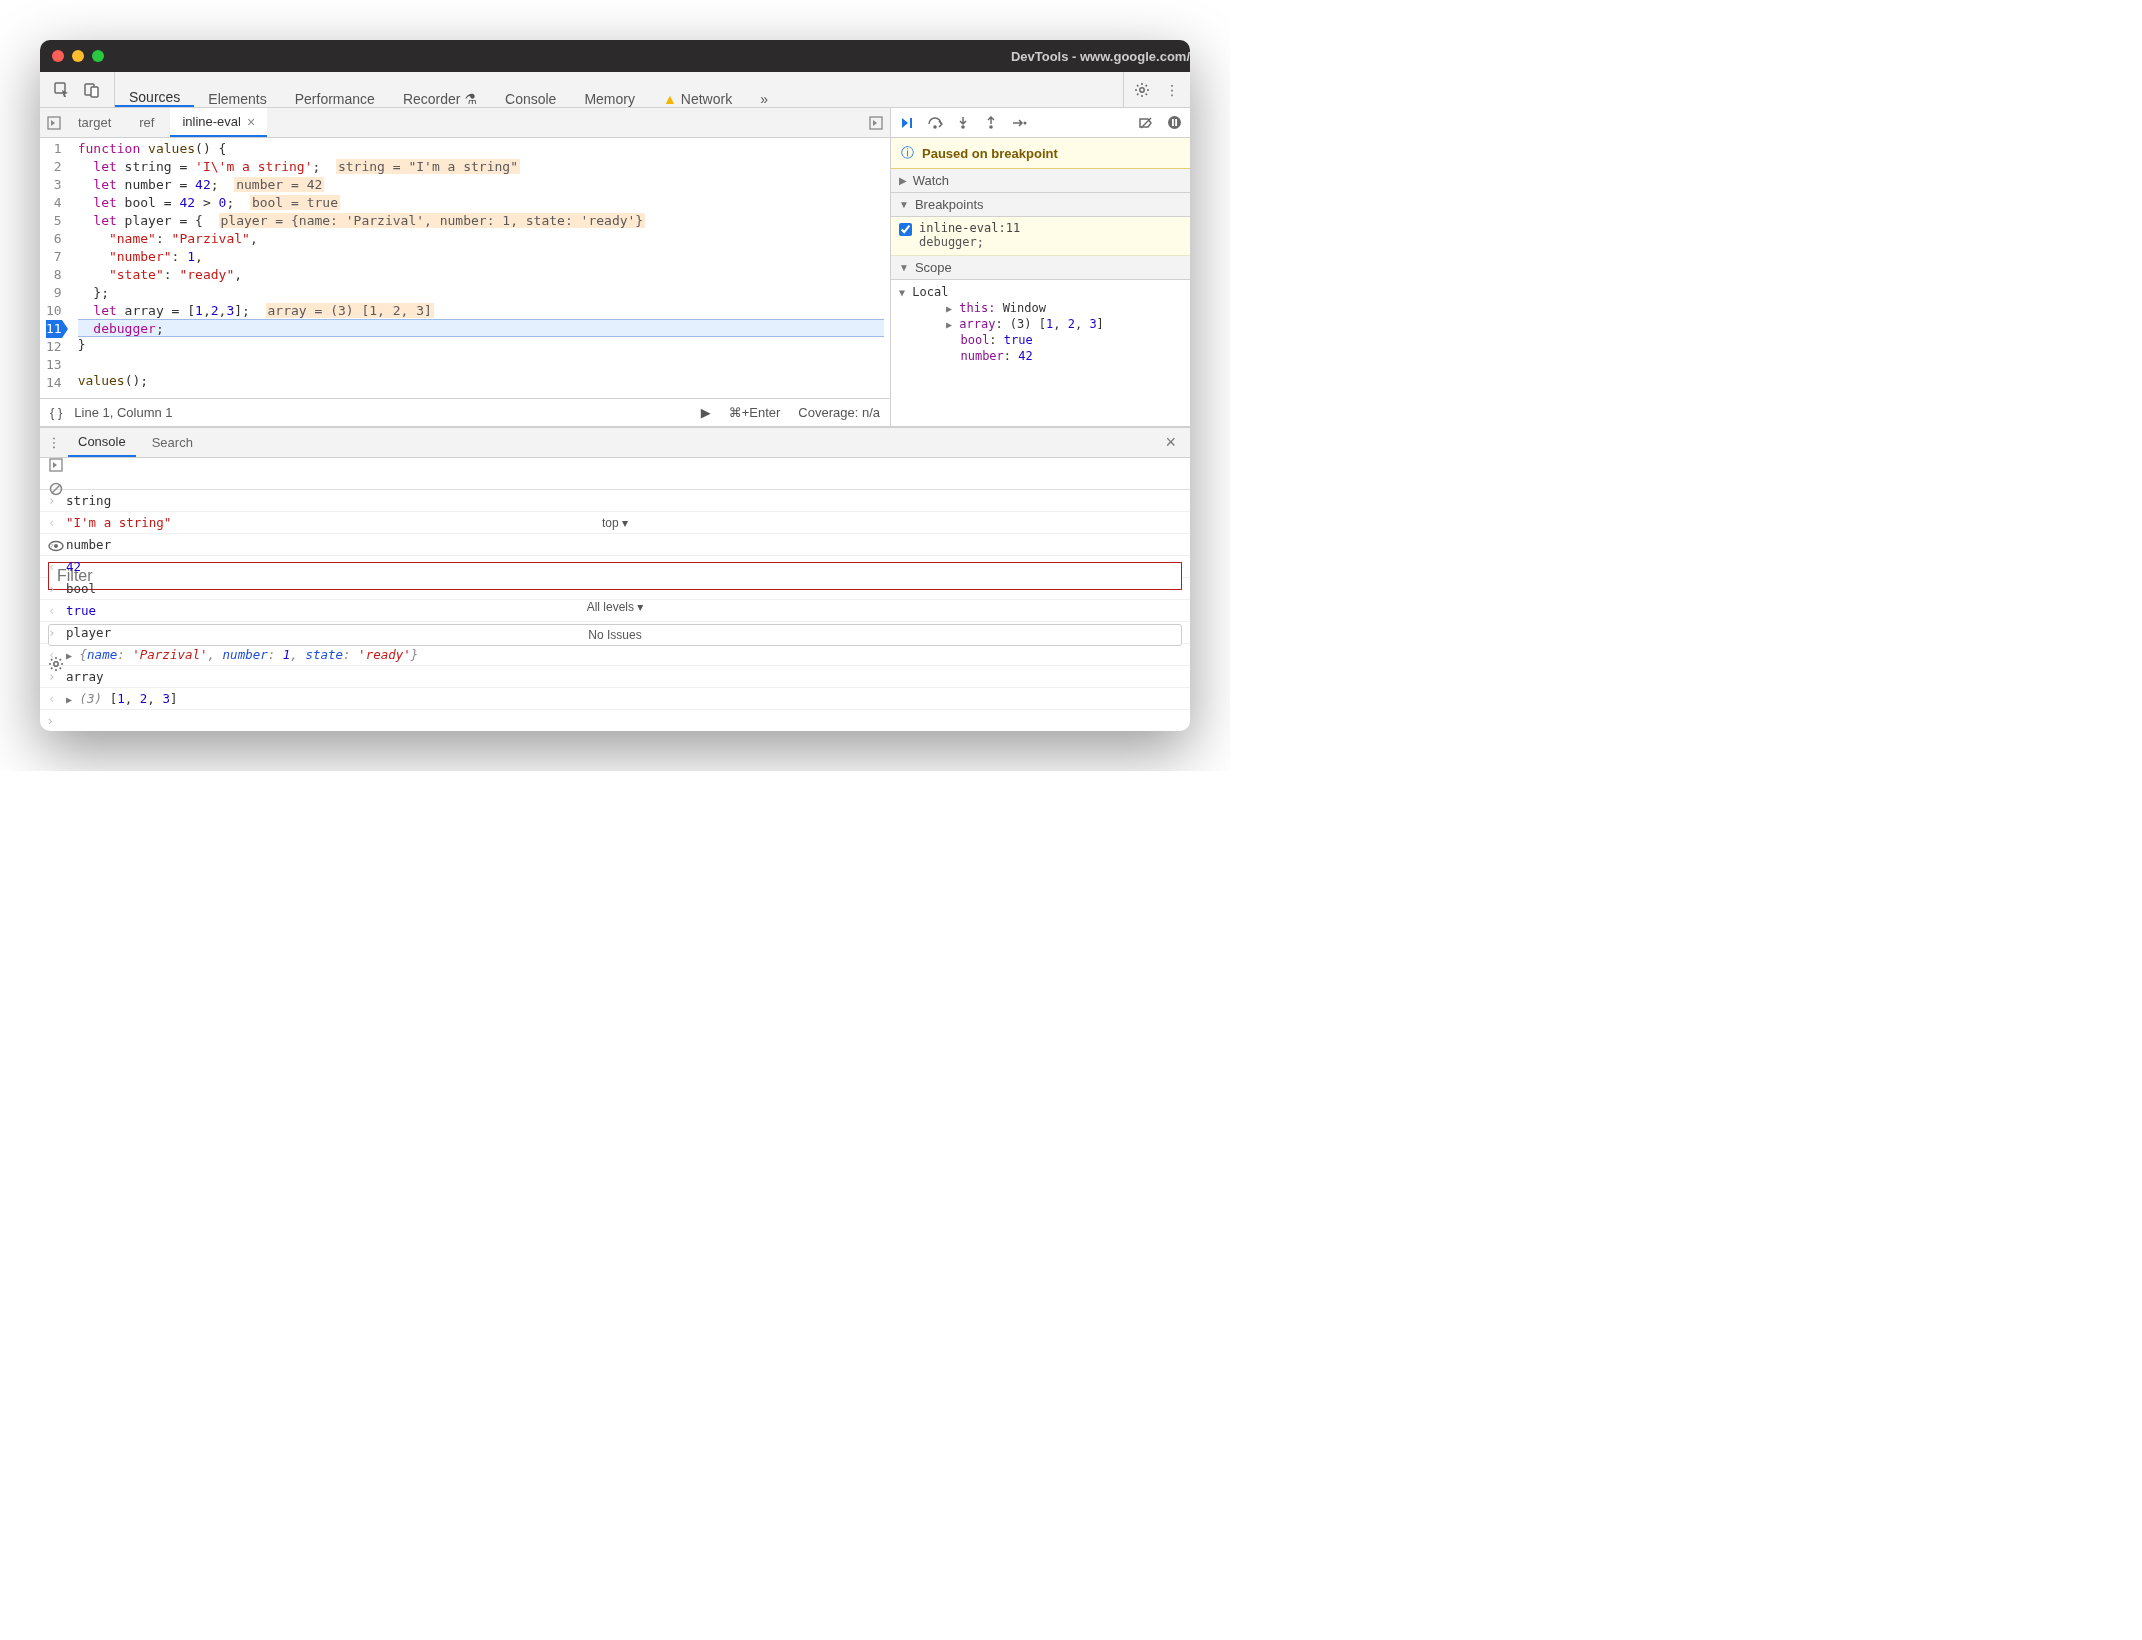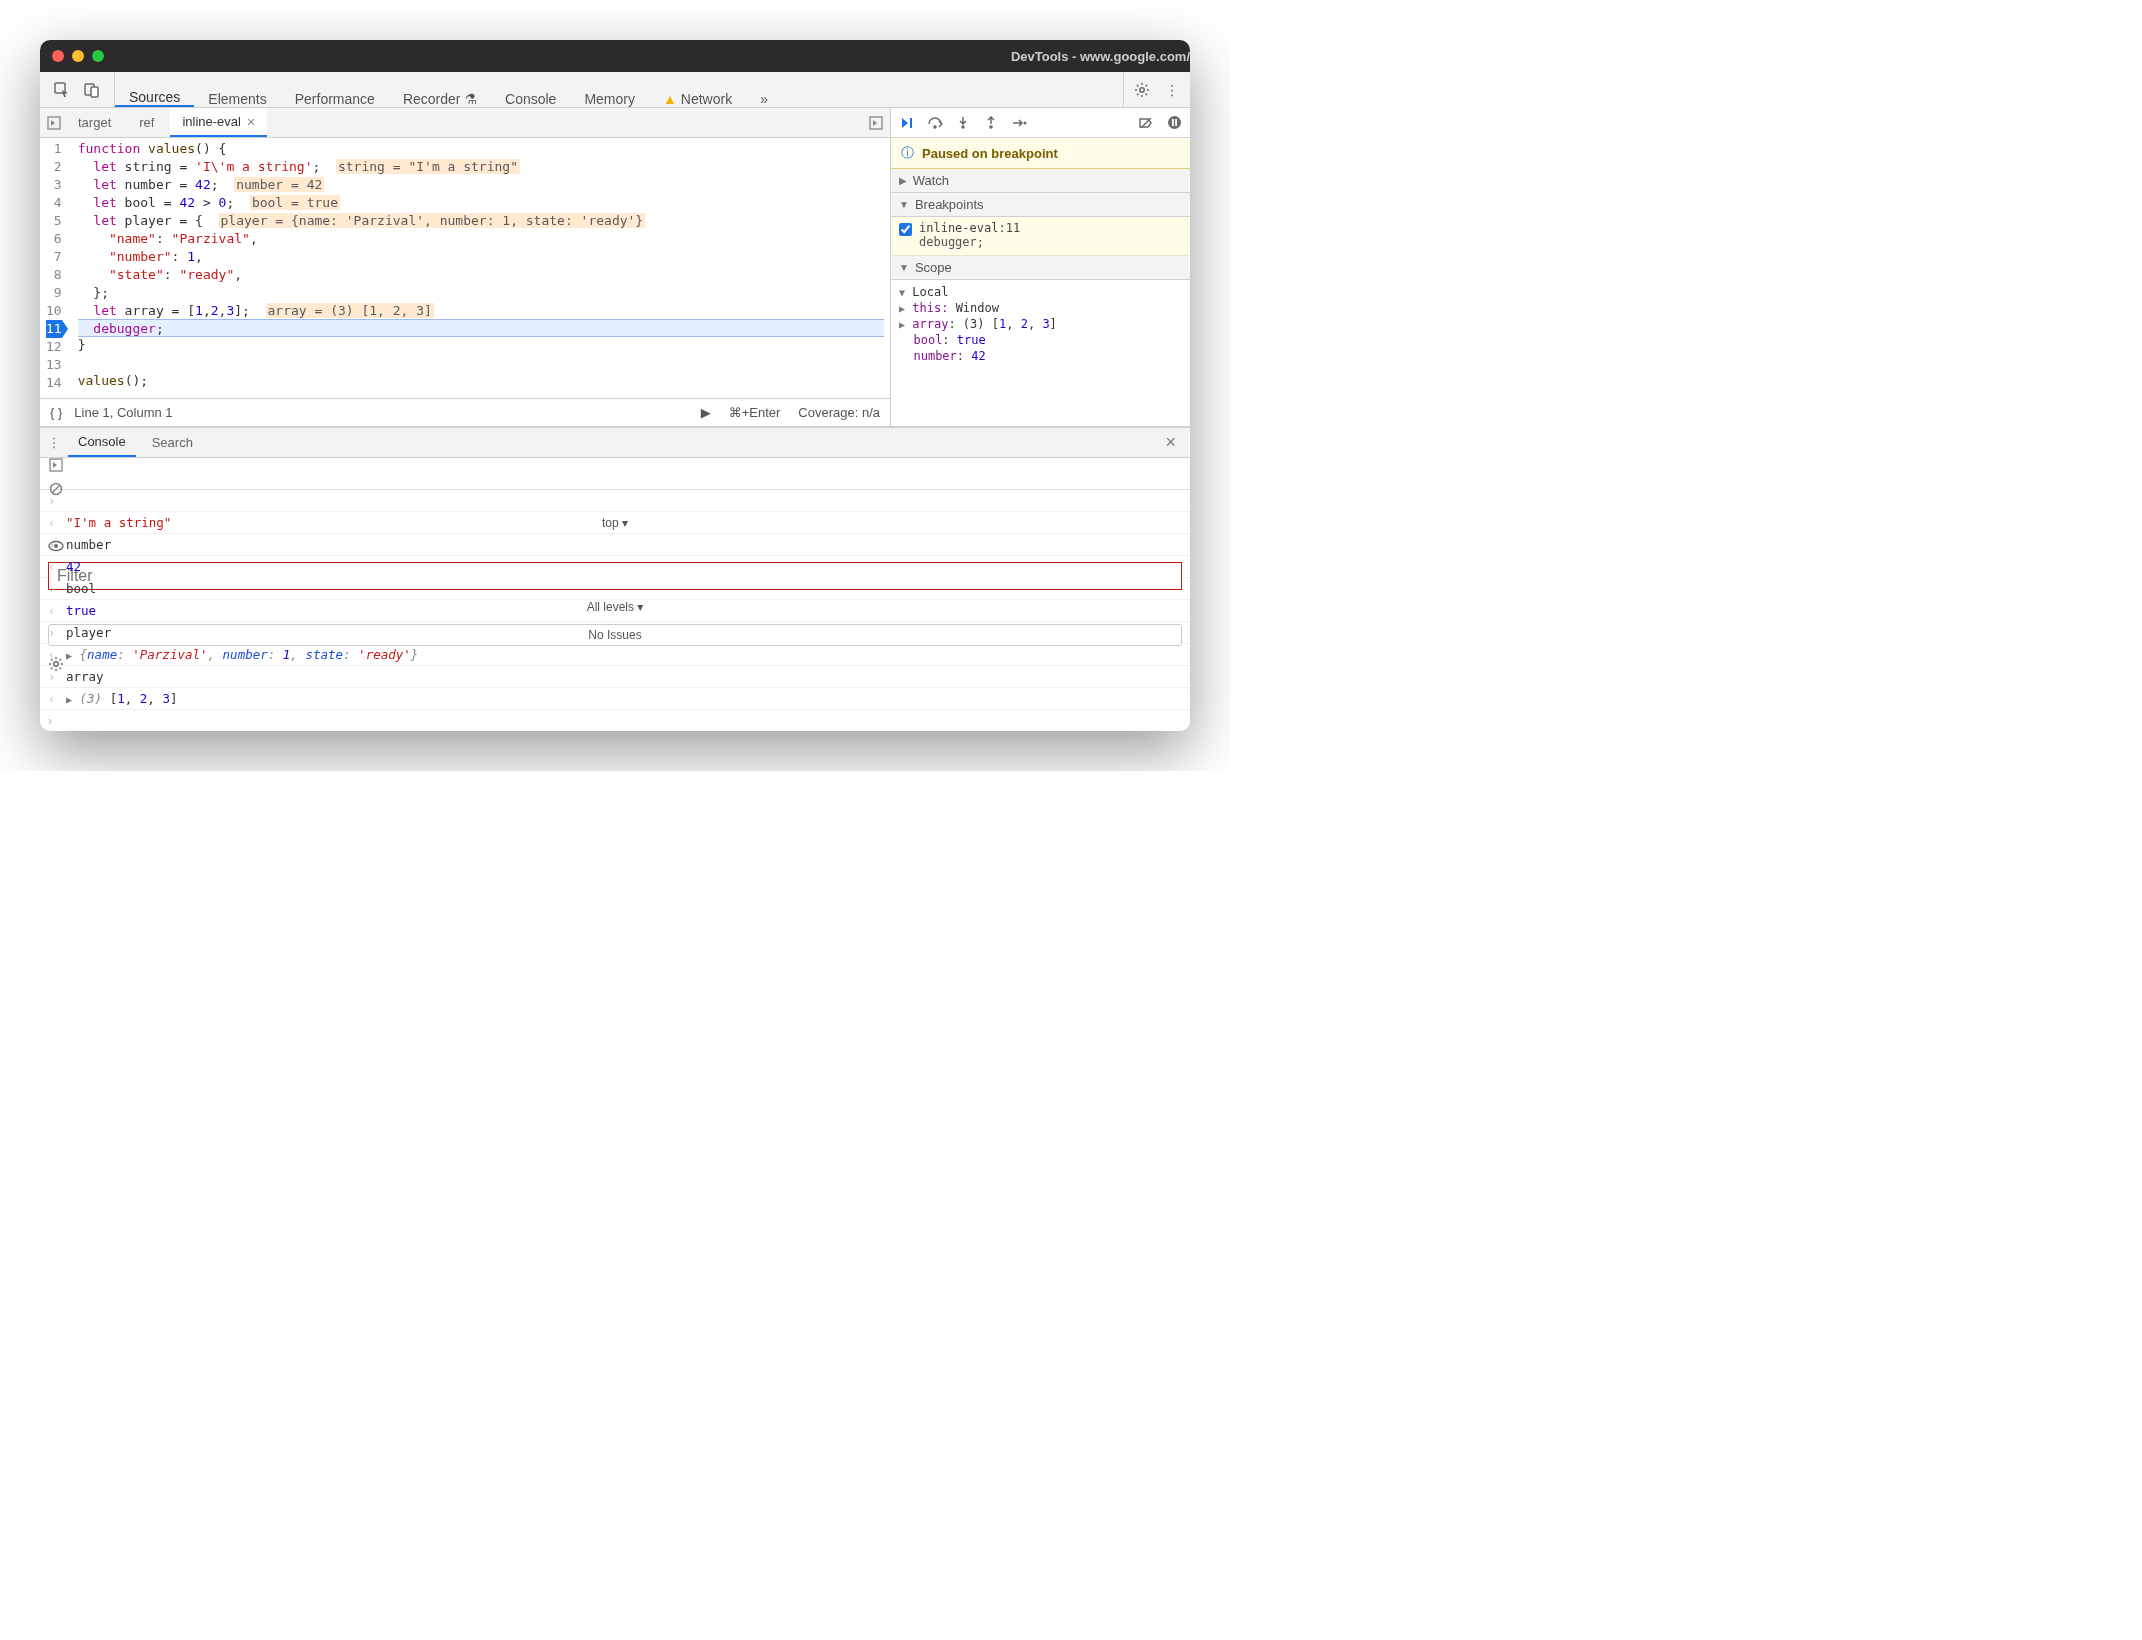--- a/index.html
+++ b/index.html
@@ -120,21 +120,21 @@
 .bp-item input { position: absolute; left: 8px; top: 6px; accent-color: #1a73e8; }
 .bp-item .bp-code { color: #555; }
 .scope-body { padding: 4px 8px; font-family: Menlo, monospace; font-size: 12px; }
 .scope-body .srow { padding: 1px 0; }
 .srow .k { color: #881391; }
 .srow .v { color: #333; }
 .srow .vnum { color: #1c00cf; }
 .srow .vbool { color: #1c00cf; }
 .srow .arr { color: #333; }
 .srow .arr .n { color: #1c00cf; }
-.indent { padding-left: 14px; }
+.indent { padding-left: 14px; margin-left: 47px; }
 
 .drawer { border-top: 1px solid #d0d0d0; }
 .drawer-tabs {
   display: flex; align-items: center; height: 30px;
   border-bottom: 1px solid #d0d0d0; background: #f3f3f3;
   padding: 0 6px; gap: 6px;
 }
 .dtab { padding: 0 10px; height: 100%; display: flex; align-items: center; color: #666; cursor: pointer; }
 .dtab.active { color: #333; border-bottom: 2px solid #1a73e8; }
 .dtab-close { margin-left: auto; padding: 0 8px; color: #777; font-size: 18px; cursor: pointer; }
@@ -410,20 +410,21 @@
           <svg width="16" height="16" viewBox="0 0 16 16">
             <circle cx="8" cy="8" r="2.2" fill="none" stroke="#6b6b6b" stroke-width="1.5"></circle>
             <path d="M8 1v2M8 13v2M1 8h2M13 8h2M3 3l1.4 1.4M11.6 11.6L13 13M13 3l-1.4 1.4M4.4 11.6L3 13" stroke="#6b6b6b" stroke-width="1.5"></path>
           </svg>
         </span>
     </div>
 
     <div class="console-body" id="console-body">
         <div class="crow">
           <span class="arrow">›</span>
+          <span class="body">string</span>
         </div>
         <div class="crow">
           <span class="arrowout">‹</span>
           <span class="body"><span class="cstr">"I'm a string"</span></span>
         </div>
         <div class="crow">
           <span class="arrow">›</span>
           <span class="body">number</span>
         </div>
         <div class="crow">

